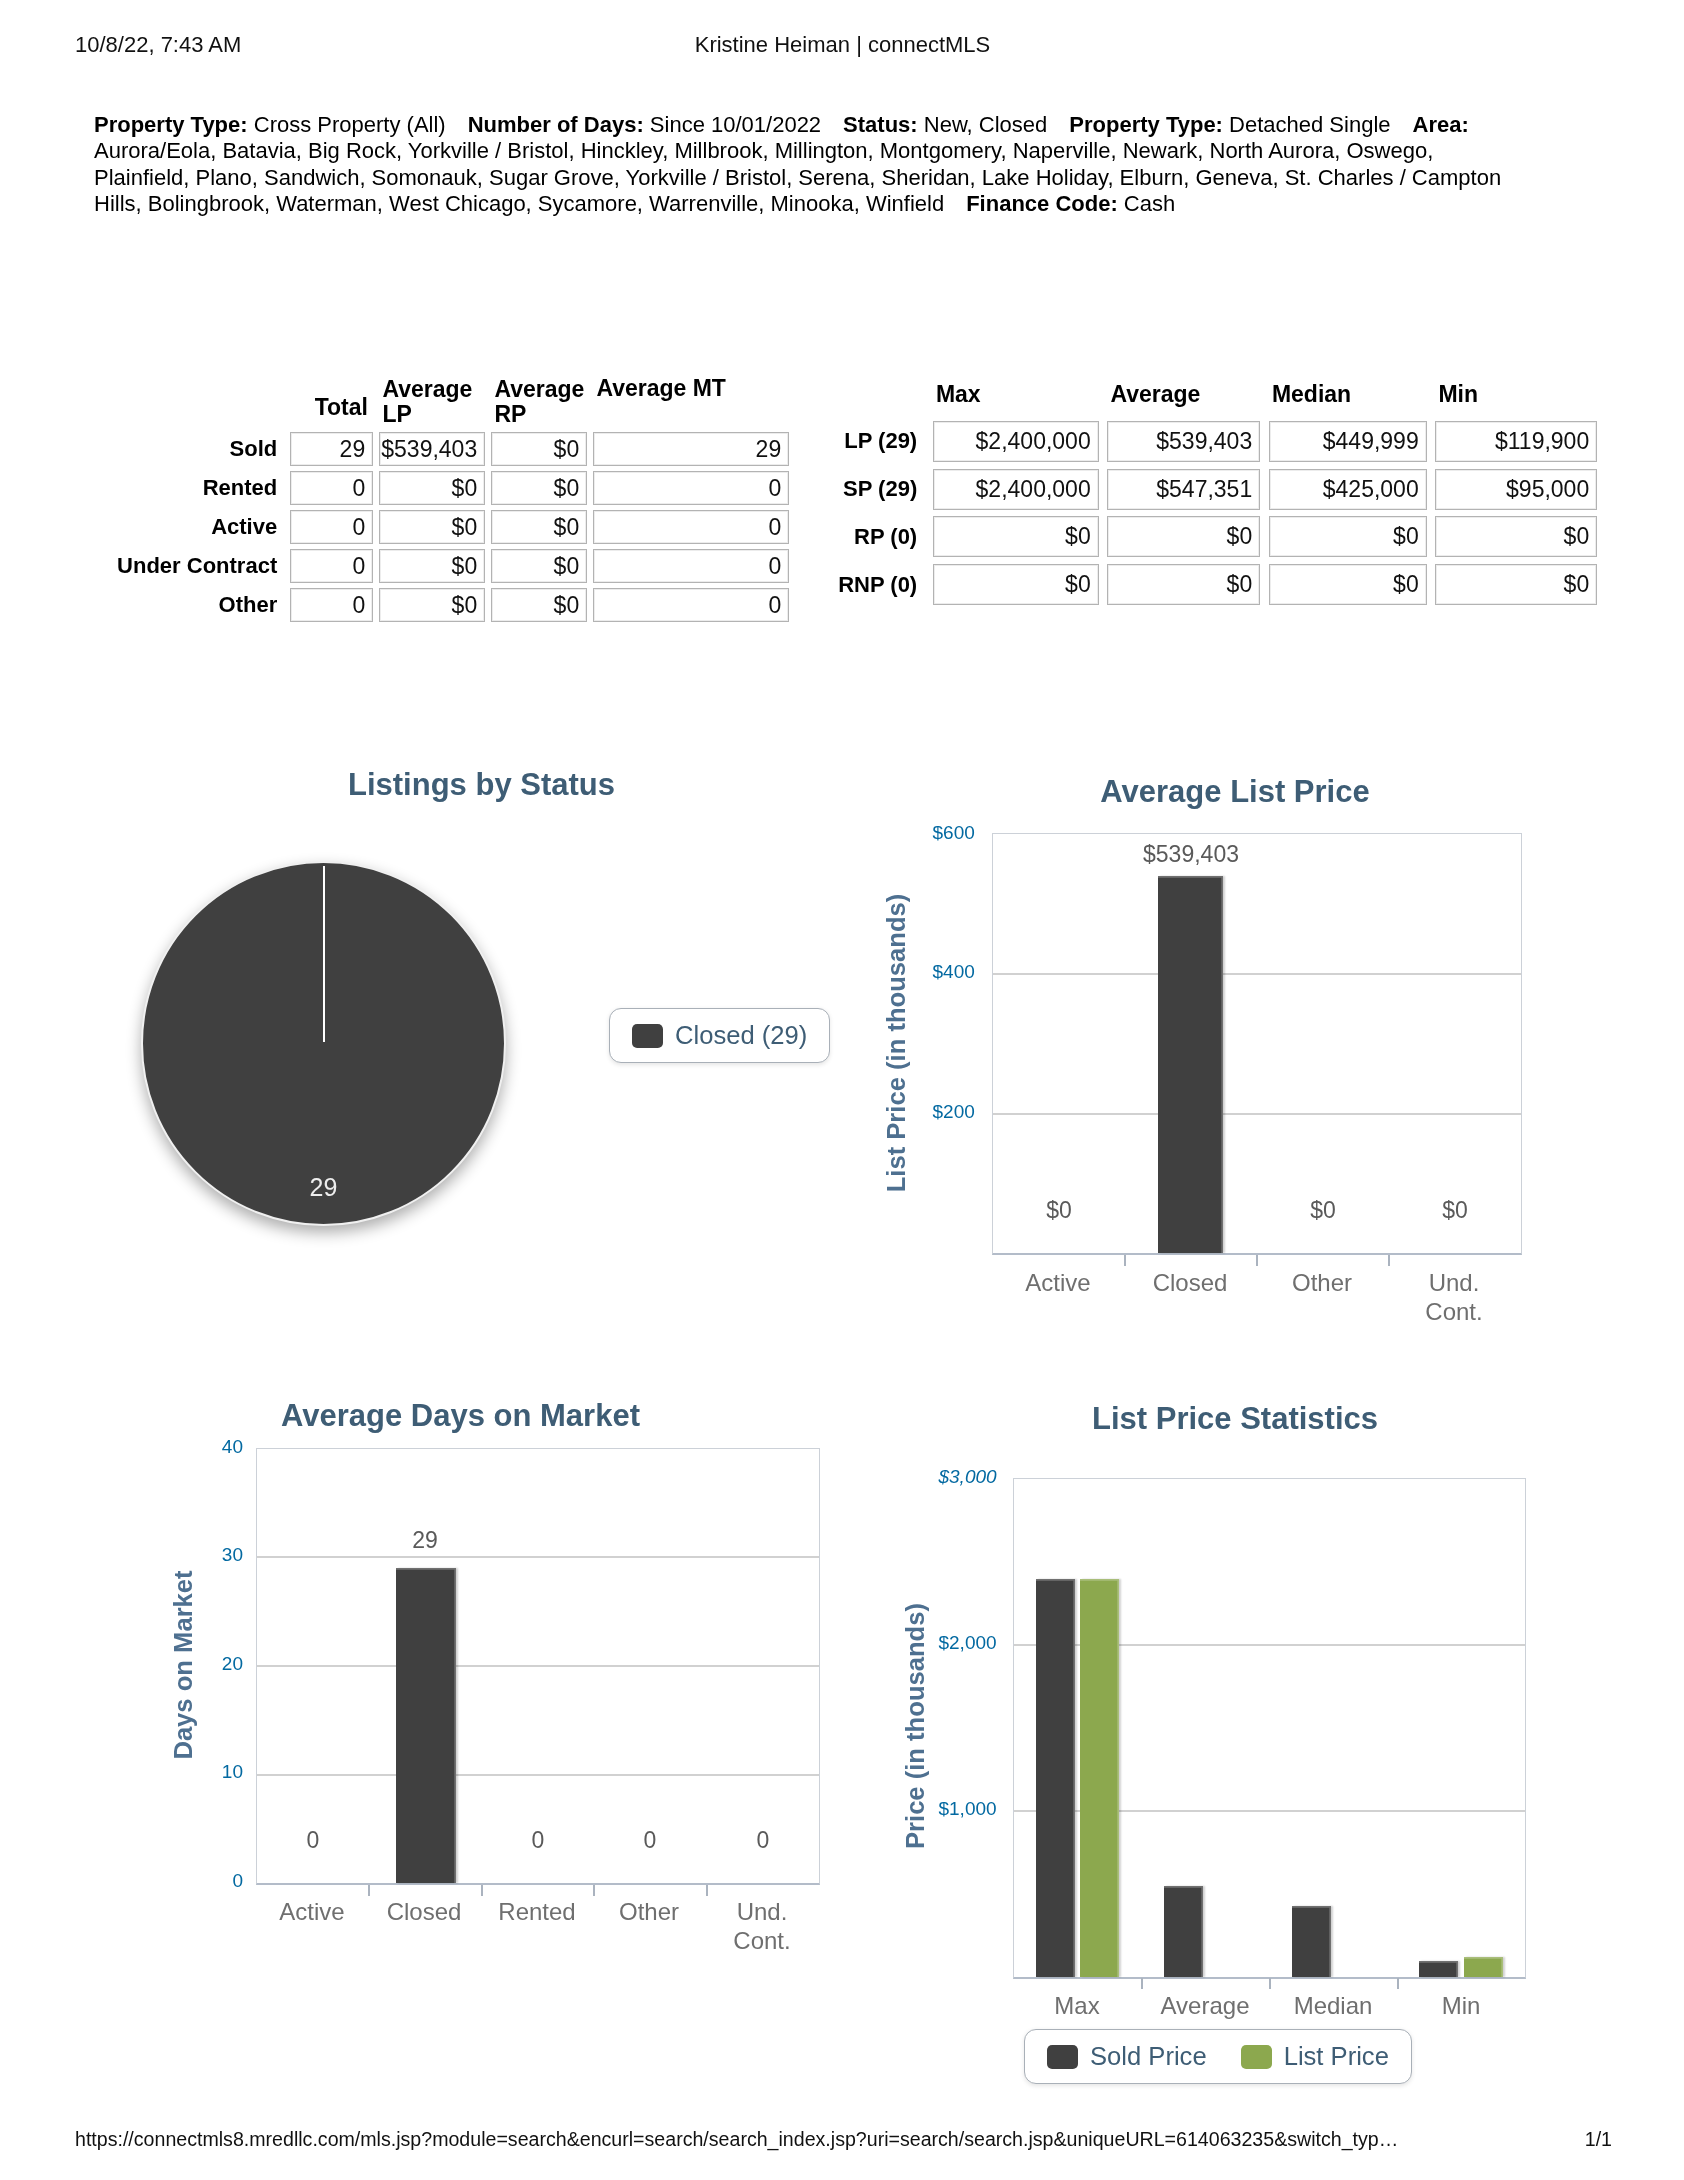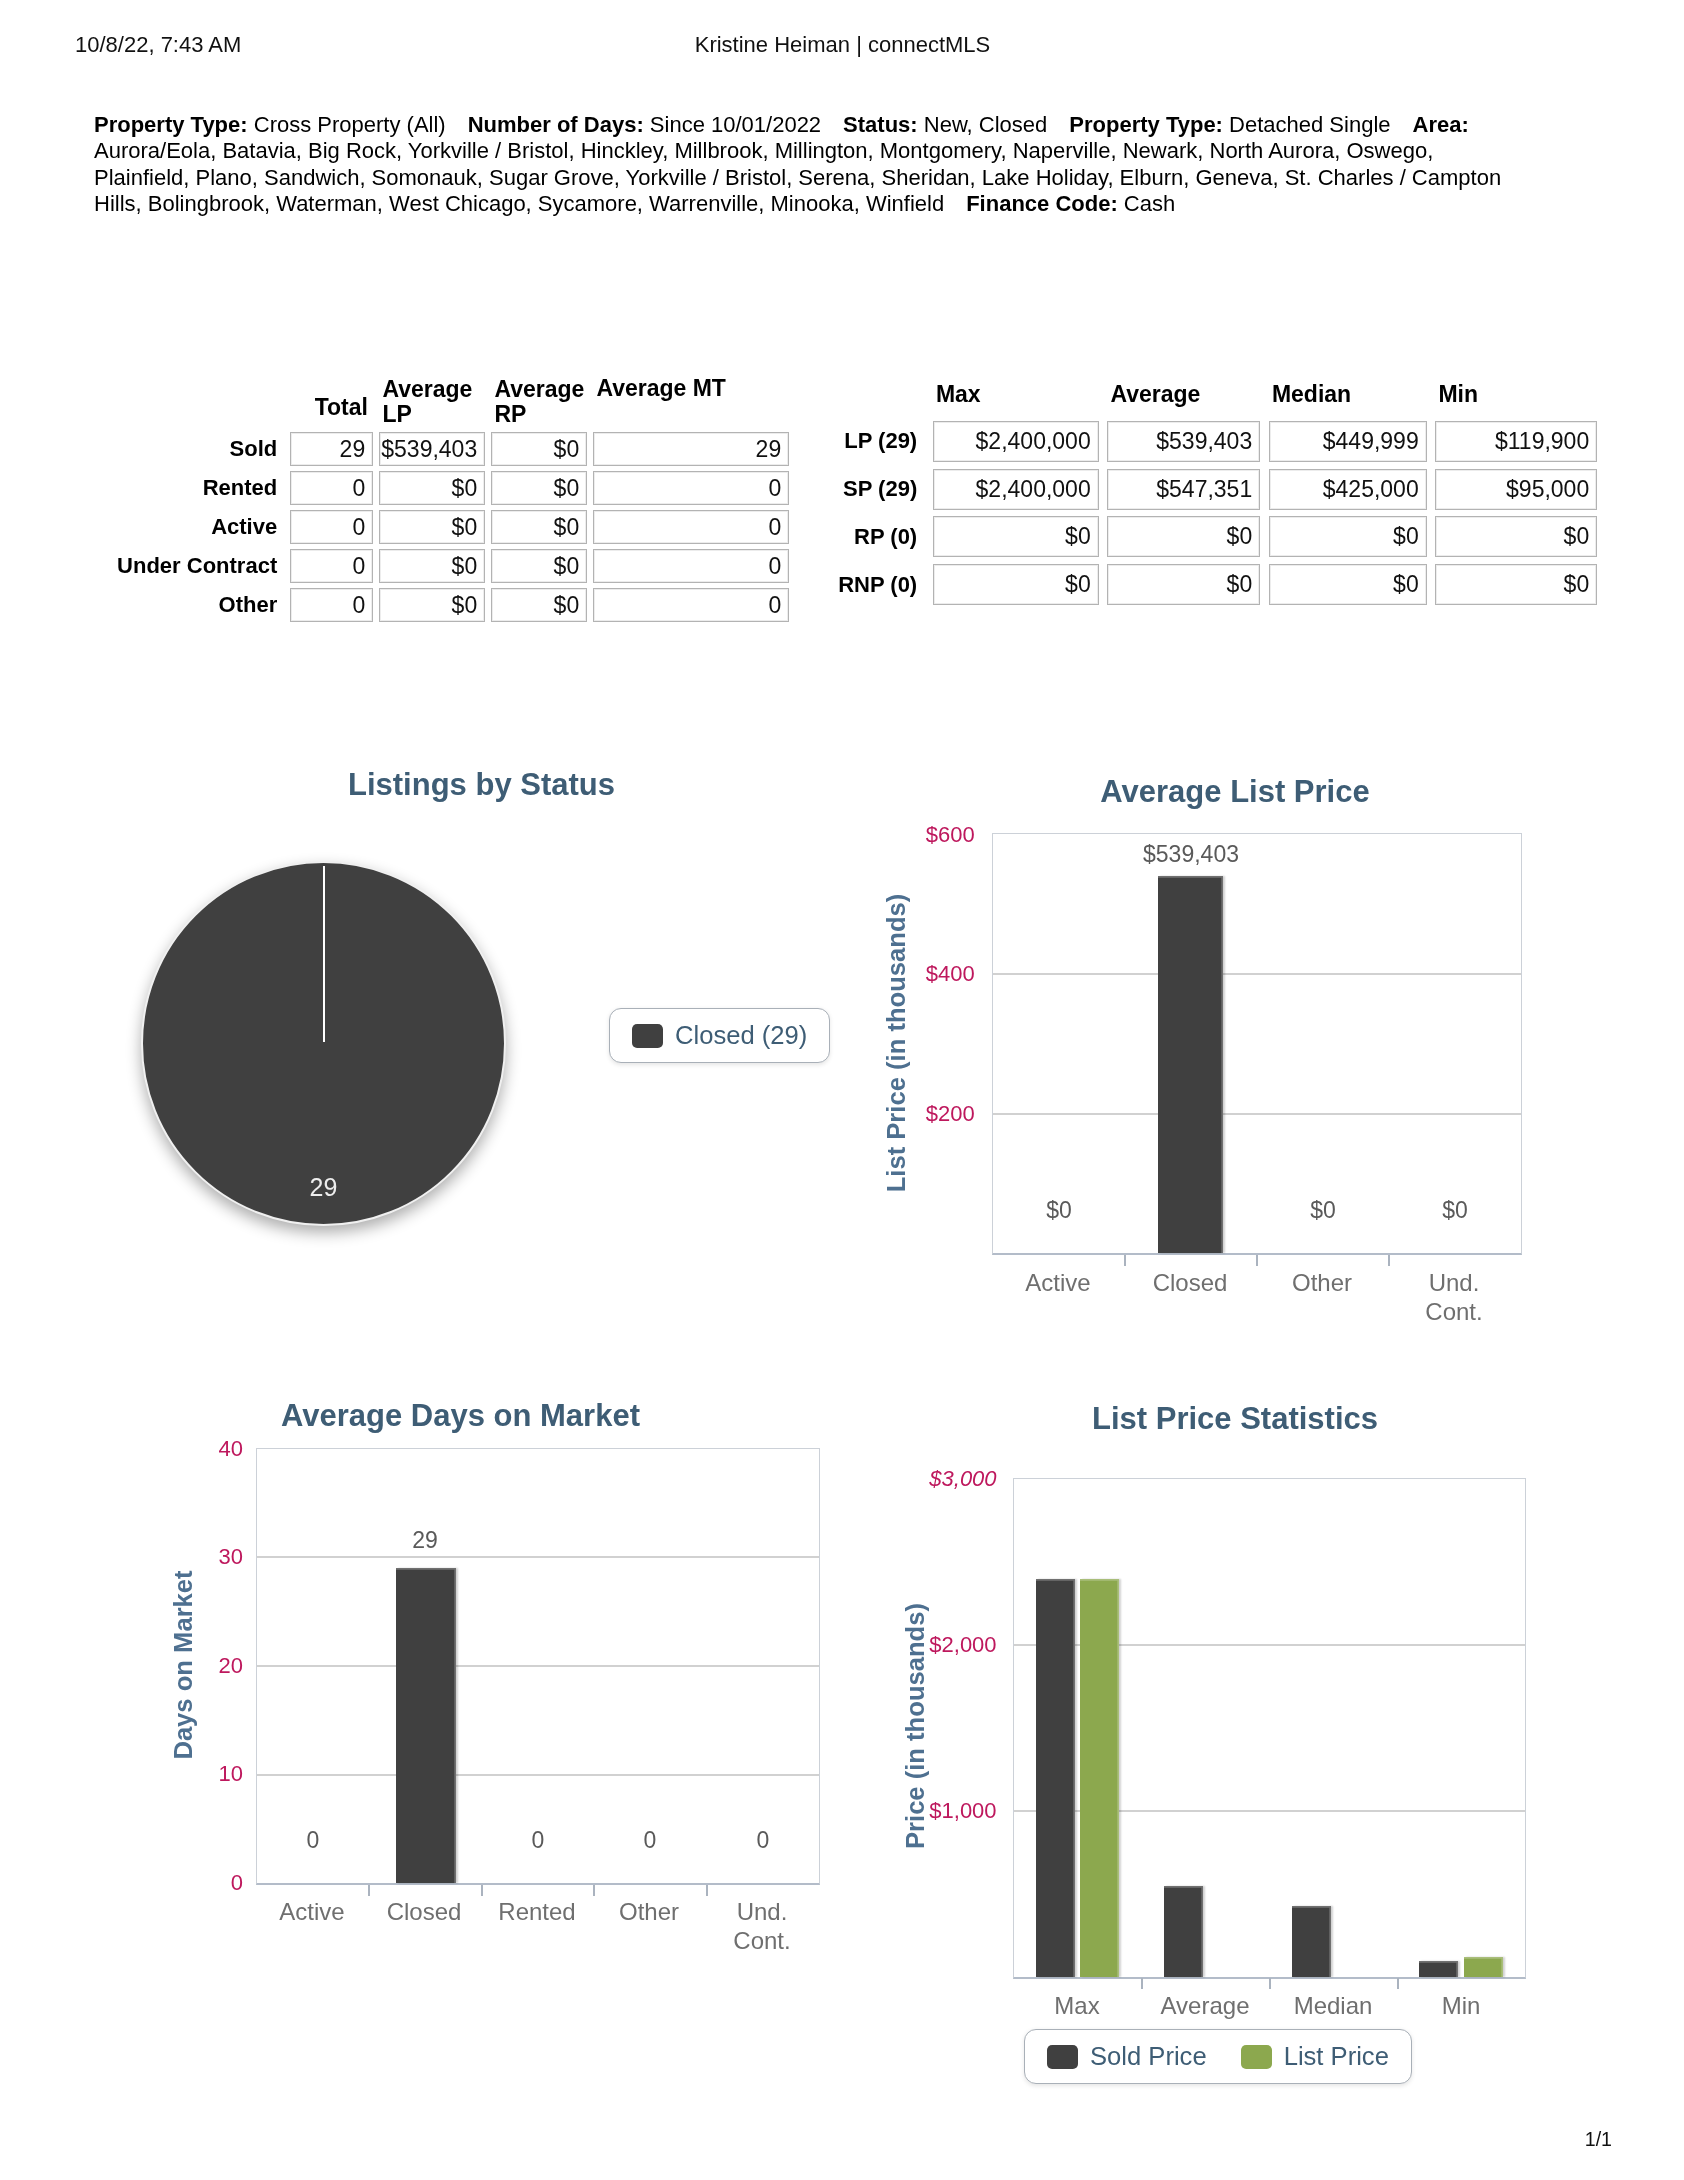--- a/index.html
+++ b/index.html
@@ -42,21 +42,21 @@
     border:1.7px solid #b3b3b3; box-shadow:inset 0 0 0 0.9px #ececec; background:#fff;
     display:flex; align-items:center; justify-content:flex-end;
     font-size:23px; padding:0 6.8px; color:#111;
   }
 
   
   .chart-block { position:absolute; }
   .chart-title { position:absolute; left:0; right:0; text-align:center; font-size:31px; font-weight:600; color:#3E5D75; }
   .plot { position:absolute; background:#fff; border:1.7px solid #ccd1d8; border-bottom:2.6px solid #b3bcc9; }
   .gridline { position:absolute; left:0; right:0; height:1.7px; background:#d1d1d1; }
-  .ytick { position:absolute; text-align:right; font-size:22px; color:#be185d; white-space:nowrap; }
+  .ytick { position:absolute; text-align:right; font-size:19px; color:#0369a1; white-space:nowrap; }
   .ylab { position:absolute; font-size:25.6px; font-weight:bold; color:#4E7090; white-space:nowrap; transform:translate(-50%,-50%) rotate(-90deg); }
   .bar { position:absolute; bottom:0; box-shadow:1.7px 0 1.7px rgba(0,0,0,0.18), inset -1.7px 1.7px 0 rgba(255,255,255,0.25); }
   .dlabel { position:absolute; text-align:center; font-size:23px; color:#5a5a5a; }
   .cat { position:absolute; text-align:center; font-size:24px; color:#6f6f6f; line-height:29px; }
   .cat .wrapnarrow { display:inline-block; width:72px; }
   .xtick { position:absolute; width:1.7px; height:11px; background:#aab3bf; }
 
   
   .pie {
     position:absolute; width:361px; height:361px; border-radius:50%;
@@ -269,16 +269,17 @@
         <span class="swatch" style="background-color: rgb(64, 64, 64);"></span>
         <span class="legend-text">Sold Price</span>
       </span>
       <span class="legend-item">
         <span class="swatch" style="background-color: rgb(140, 168, 78);"></span>
         <span class="legend-text">List Price</span>
       </span>
     </div>
   </div>
 
+  <div class="foot-url">https://connectmls8.mredllc.com/mls.jsp?module=search&amp;encurl=search/search_index.jsp?uri=search/search.jsp&amp;uniqueURL=614063235&amp;switch_typ…</div>
   <div class="foot-page">1/1</div>
 
 </div>
 
 
 </body></html>

